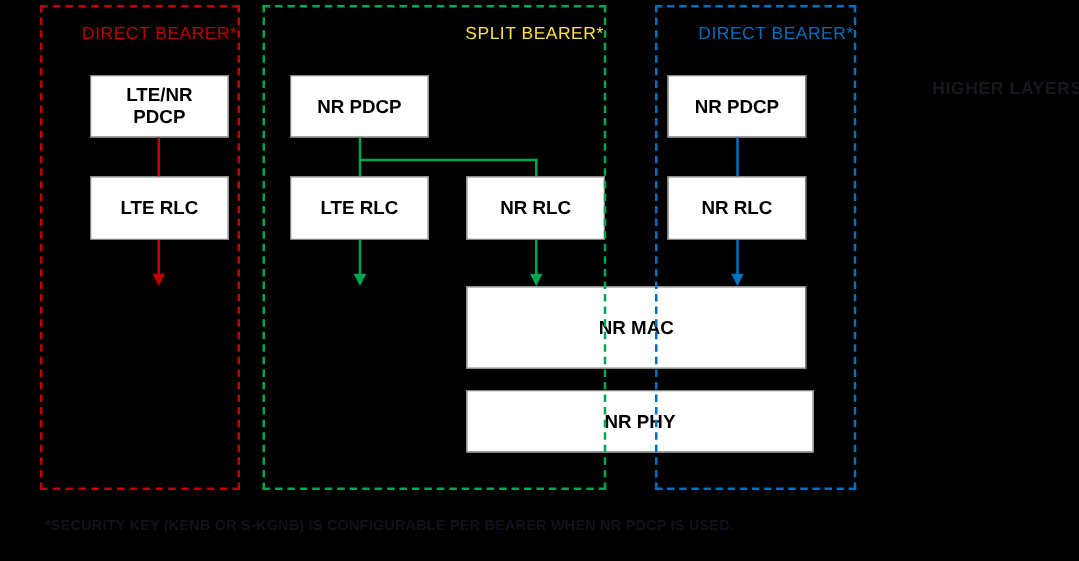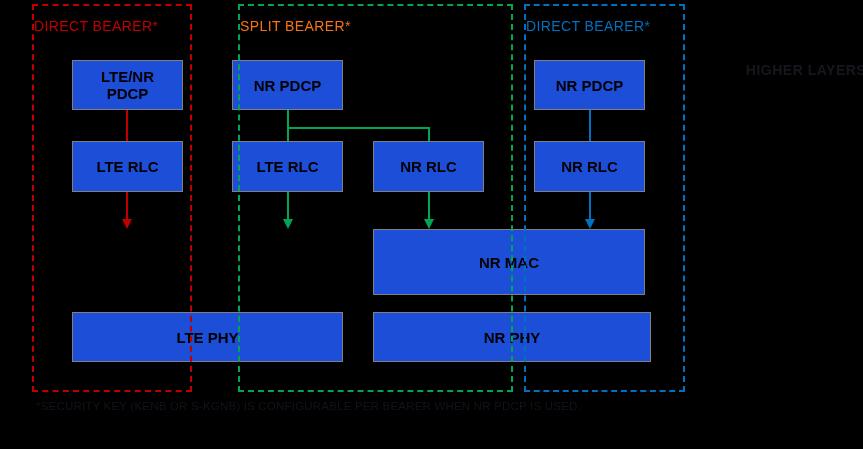--- a/index.html
+++ b/index.html
@@ -3,28 +3,28 @@
 <meta charset="utf-8">
 <style>
   html,body { margin:0; padding:0; background:#000; }
   .stage {
     position:relative; width:863px; height:449px; background:#000000;
     font-family:"Liberation Sans", sans-serif; overflow:hidden;
   }
 
   
   .bearer { position:absolute; top:4px; height:388px; border:2px dashed; box-sizing:border-box; z-index:5; }
-  .bearer .blabel { position:absolute; top:12px; left:0; right:0; text-align:left; font-size:14px; letter-spacing:0.4px; white-space:nowrap; }
+  .bearer .blabel { position:absolute; top:12px; left:0; right:0; text-align:right; font-size:14px; letter-spacing:0.4px; white-space:nowrap; }
   #bearer-red   { left:32px;  width:160px; border-color:#C00000; color:#C00000; }
-  #bearer-green { left:238px; width:275px; border-color:#00A651; color:#f97316; }
+  #bearer-green { left:210px; width:275px; border-color:#00A651; color:#fde047; }
   #bearer-blue  { left:524px; width:161px; border-color:#0070C0; color:#0070C0; }
 
   
   .node {
-    position:absolute; background:#1d4ed8; border:1px solid #808080; box-sizing:border-box;
+    position:absolute; background:#ffffff; border:1px solid #808080; box-sizing:border-box;
     display:flex; align-items:center; justify-content:center; text-align:center;
     color:#000000; font-weight:bold; font-size:15px; line-height:17px; z-index:2;
   }
   #n-lte-nr-pdcp   { left:72px;  top:60px;  width:111px; height:50px; }
   #n-lte-nr-pdcp .wrap { display:inline-block; max-width:70px; }
   #n-nr-pdcp-s     { left:232px; top:60px;  width:111px; height:50px; }
   #n-nr-pdcp-d     { left:534px; top:60px;  width:111px; height:50px; }
   #n-lte-rlc-d     { left:72px;  top:141px; width:111px; height:51px; }
   #n-lte-rlc-s     { left:232px; top:141px; width:111px; height:51px; }
   #n-nr-rlc-s      { left:373px; top:141px; width:111px; height:51px; }
@@ -58,22 +58,22 @@
   #a-green2-l { left:428px; top:192px; width:2px; height:28px; }
   #a-green2-h { left:424px; top:219px; }
   #a-blue-l   { left:589px; top:192px; width:2px; height:28px; }
   #a-blue-h   { left:585px; top:219px; }
 
   
   .side-label { position:absolute; left:728px; width:156px; text-align:center;
                 font-weight:bold; font-size:14px; letter-spacing:0.5px; color:#16161F; z-index:1; white-space:nowrap; }
   #lbl-higher { top:62px; }
   #lbl-lower  { top:226px; }
-  .footnote { position:absolute; left:36px; top:400px; width:680px;
-              font-weight:normal; font-size:11.5px; letter-spacing:0.2px; color:#12121C; z-index:1; white-space:nowrap; }
+  .footnote { position:absolute; left:36px; top:415px; width:680px;
+              font-weight:bold; font-size:11.5px; letter-spacing:0.2px; color:#12121C; z-index:1; white-space:nowrap; }
 </style>
 </head>
 <body>
 
 <div class="stage">
 
   <div class="bearer" id="bearer-red">
     <div class="blabel">DIRECT BEARER*</div>
   </div>
   <div class="bearer" id="bearer-green">
@@ -100,23 +100,20 @@
   </div>
   <div class="node" id="n-nr-rlc-s">
     <span>NR RLC</span>
   </div>
   <div class="node" id="n-nr-rlc-d">
     <span>NR RLC</span>
   </div>
   <div class="node" id="n-nr-mac">
     <span>NR MAC</span>
   </div>
-  <div class="node" id="n-lte-phy">
-    <span>LTE PHY</span>
-  </div>
   <div class="node" id="n-nr-phy">
     <span>NR PHY</span>
   </div>
 
   <div class="line red" id="c-red"></div>
   <div class="line green" id="c-green-main"></div>
   <div class="line green" id="c-green-h"></div>
   <div class="line green" id="c-green-br"></div>
   <div class="line blue" id="c-blue"></div>
 

